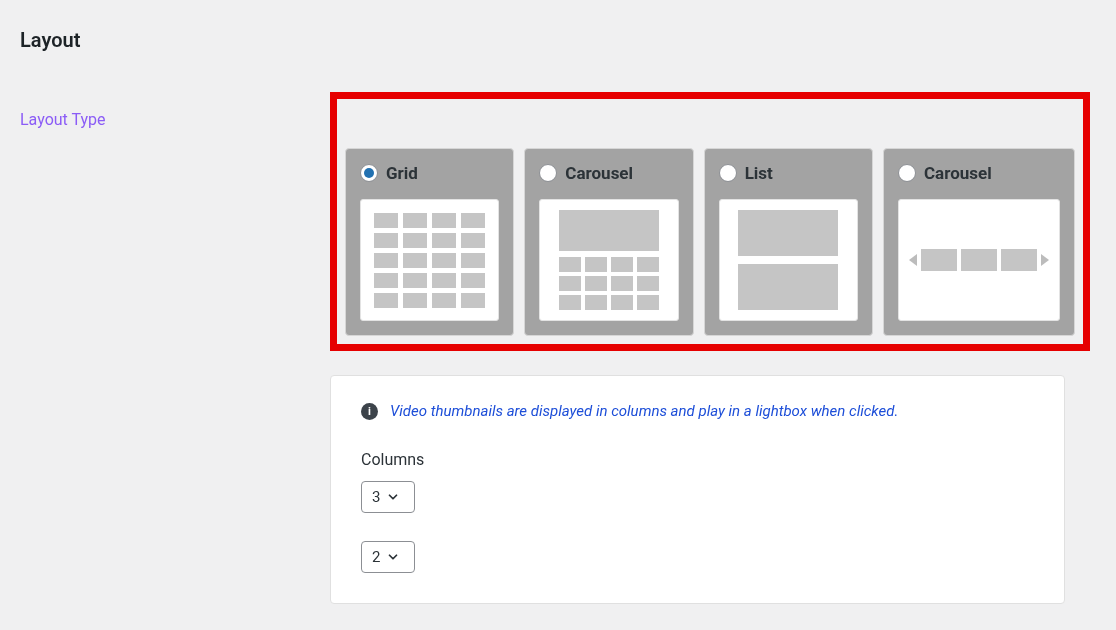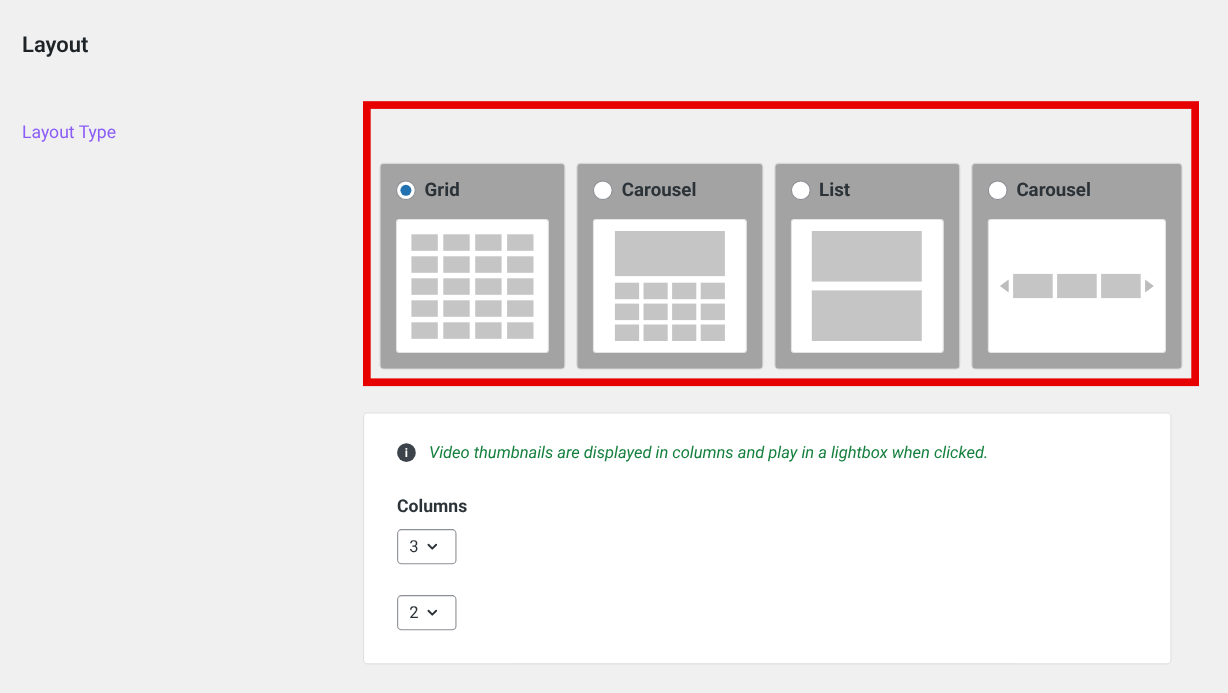--- a/index.html
+++ b/index.html
@@ -126,26 +126,26 @@
       font-size: 11px;
       font-weight: 700;
       display: inline-flex;
       align-items: center;
       justify-content: center;
       flex-shrink: 0;
       font-style: normal;
     }
     .desc-text {
       font-style: italic;
-      color: #15803d;
+      color: #1d4ed8;
       font-size: 15px;
     }
     .sub-label {
       font-size: 16px;
-      font-weight: 700;
+      font-weight: 400;
       color: #2c3338;
       margin-bottom: 12px;
     }
     .select {
       display: inline-flex;
       align-items: center;
       gap: 6px;
       border: 1px solid #8c8f94;
       border-radius: 4px;
       background: #fff;

